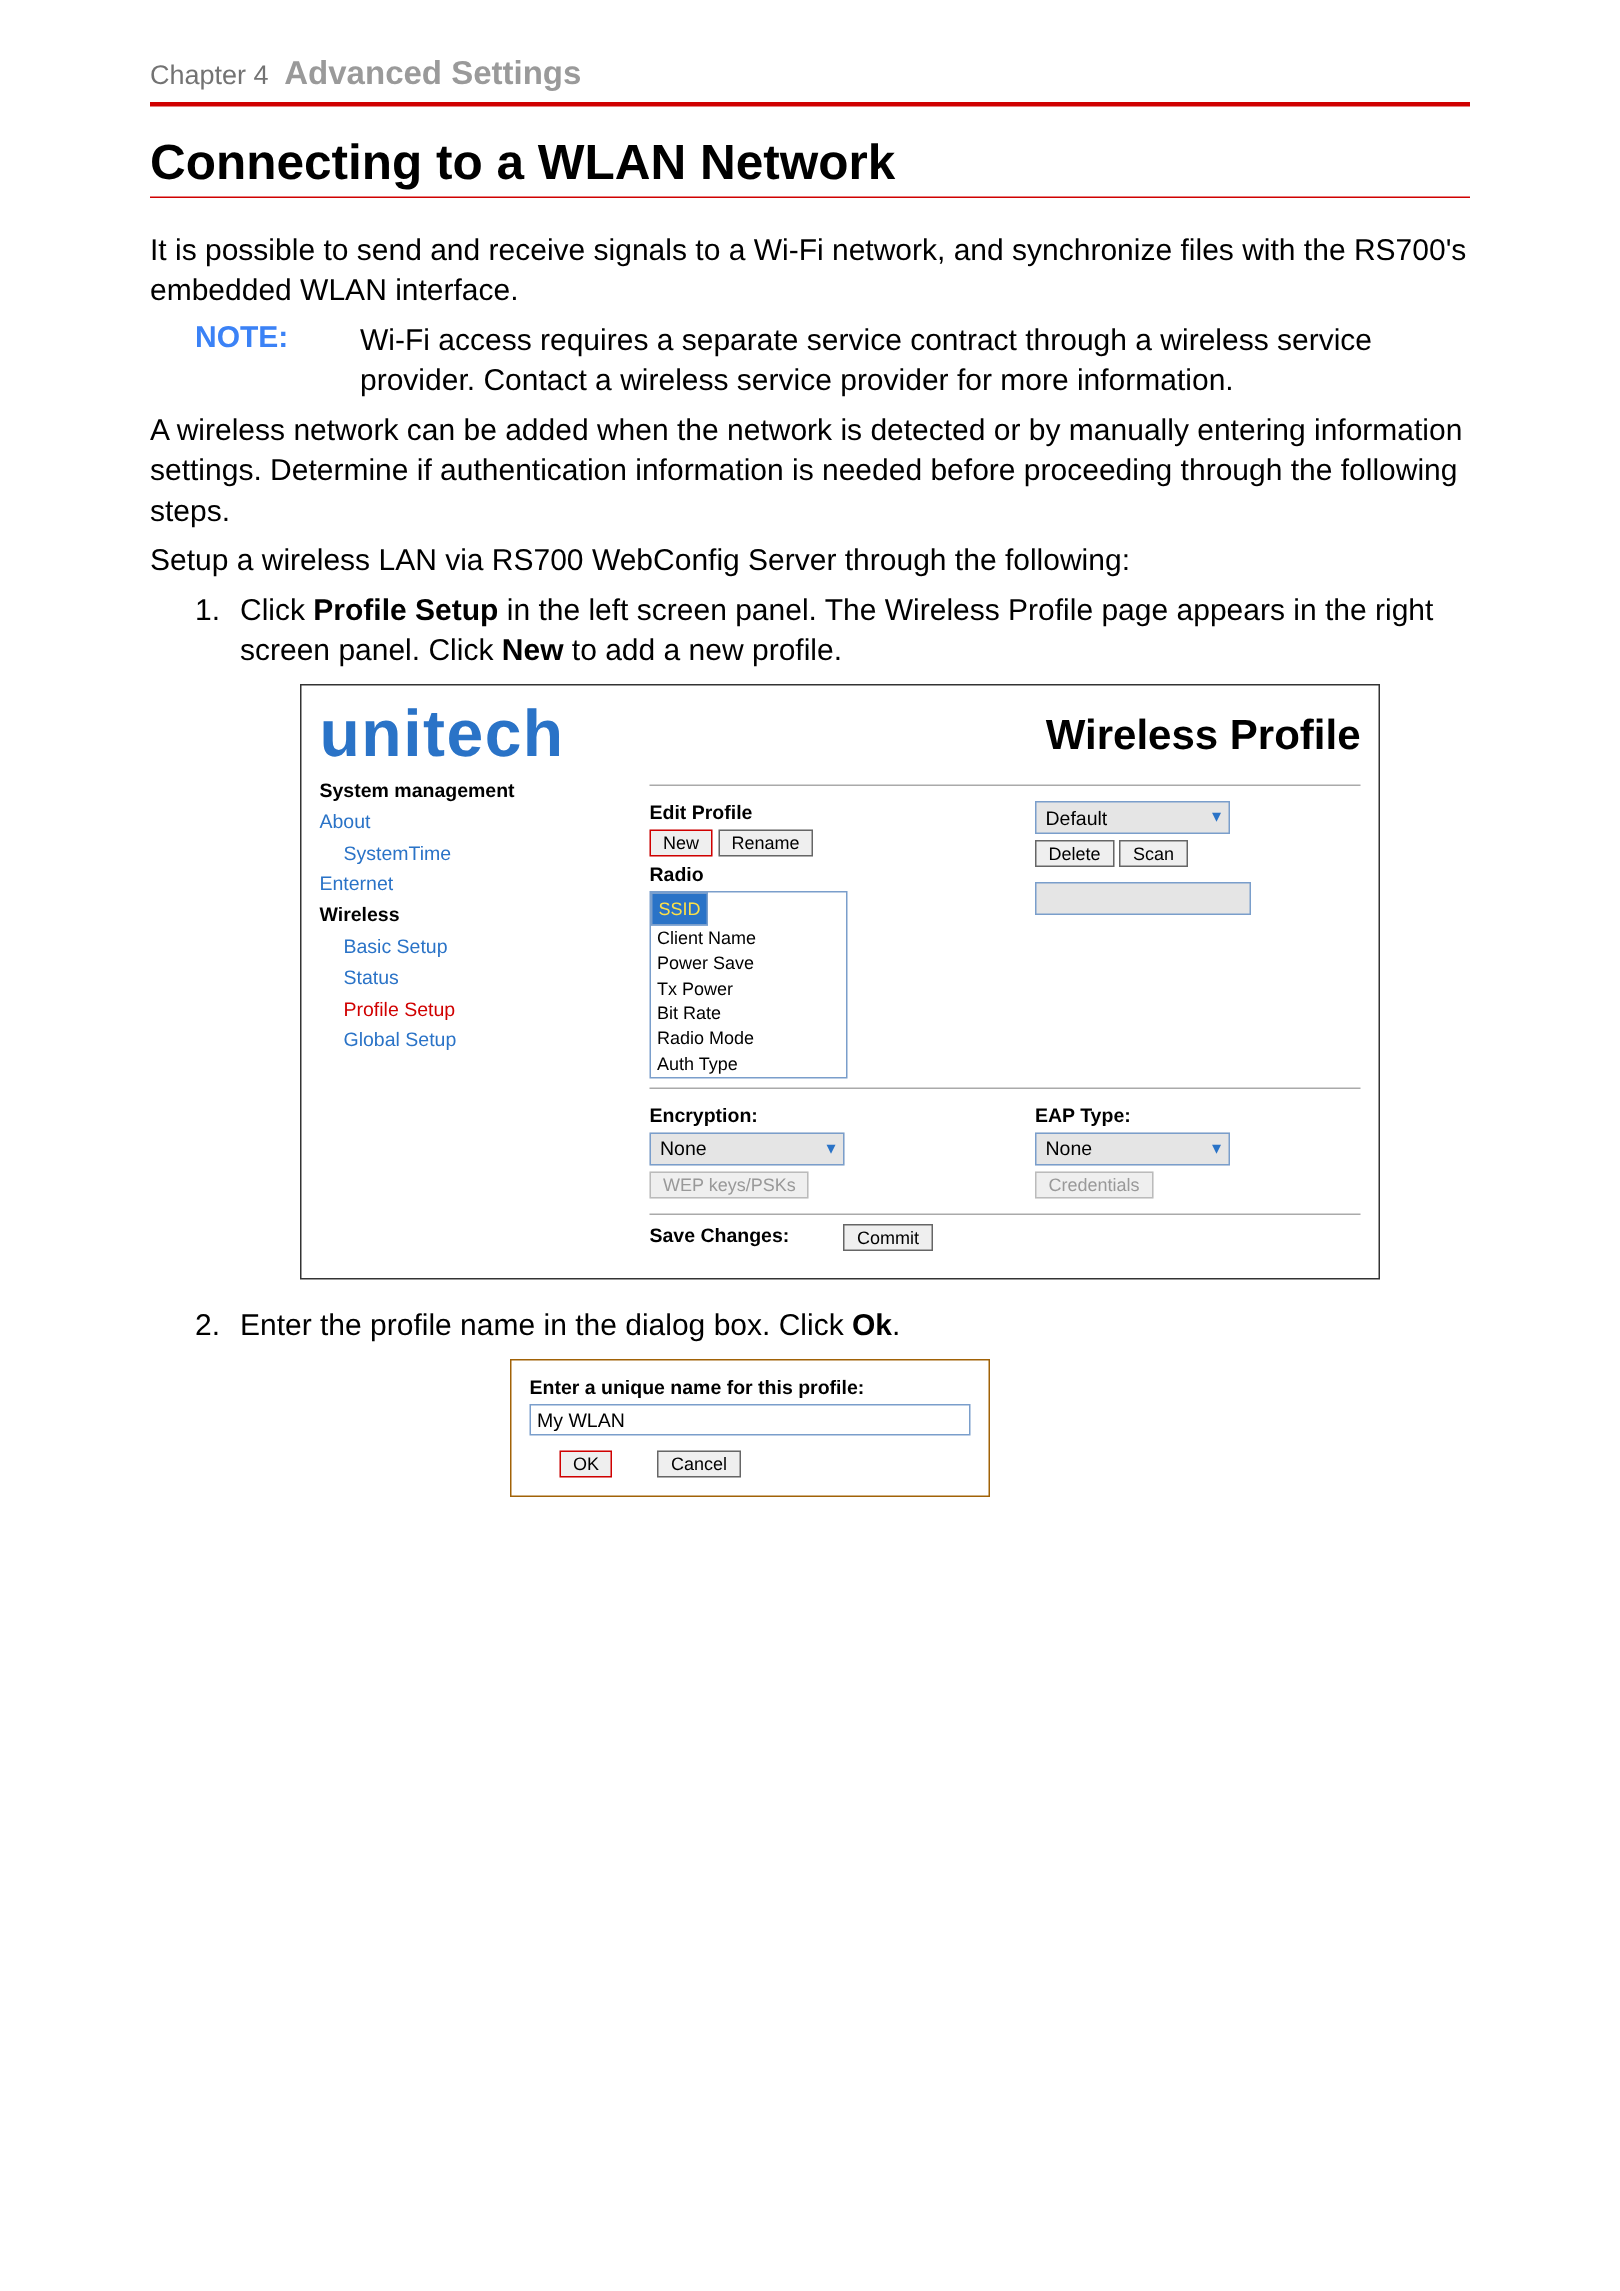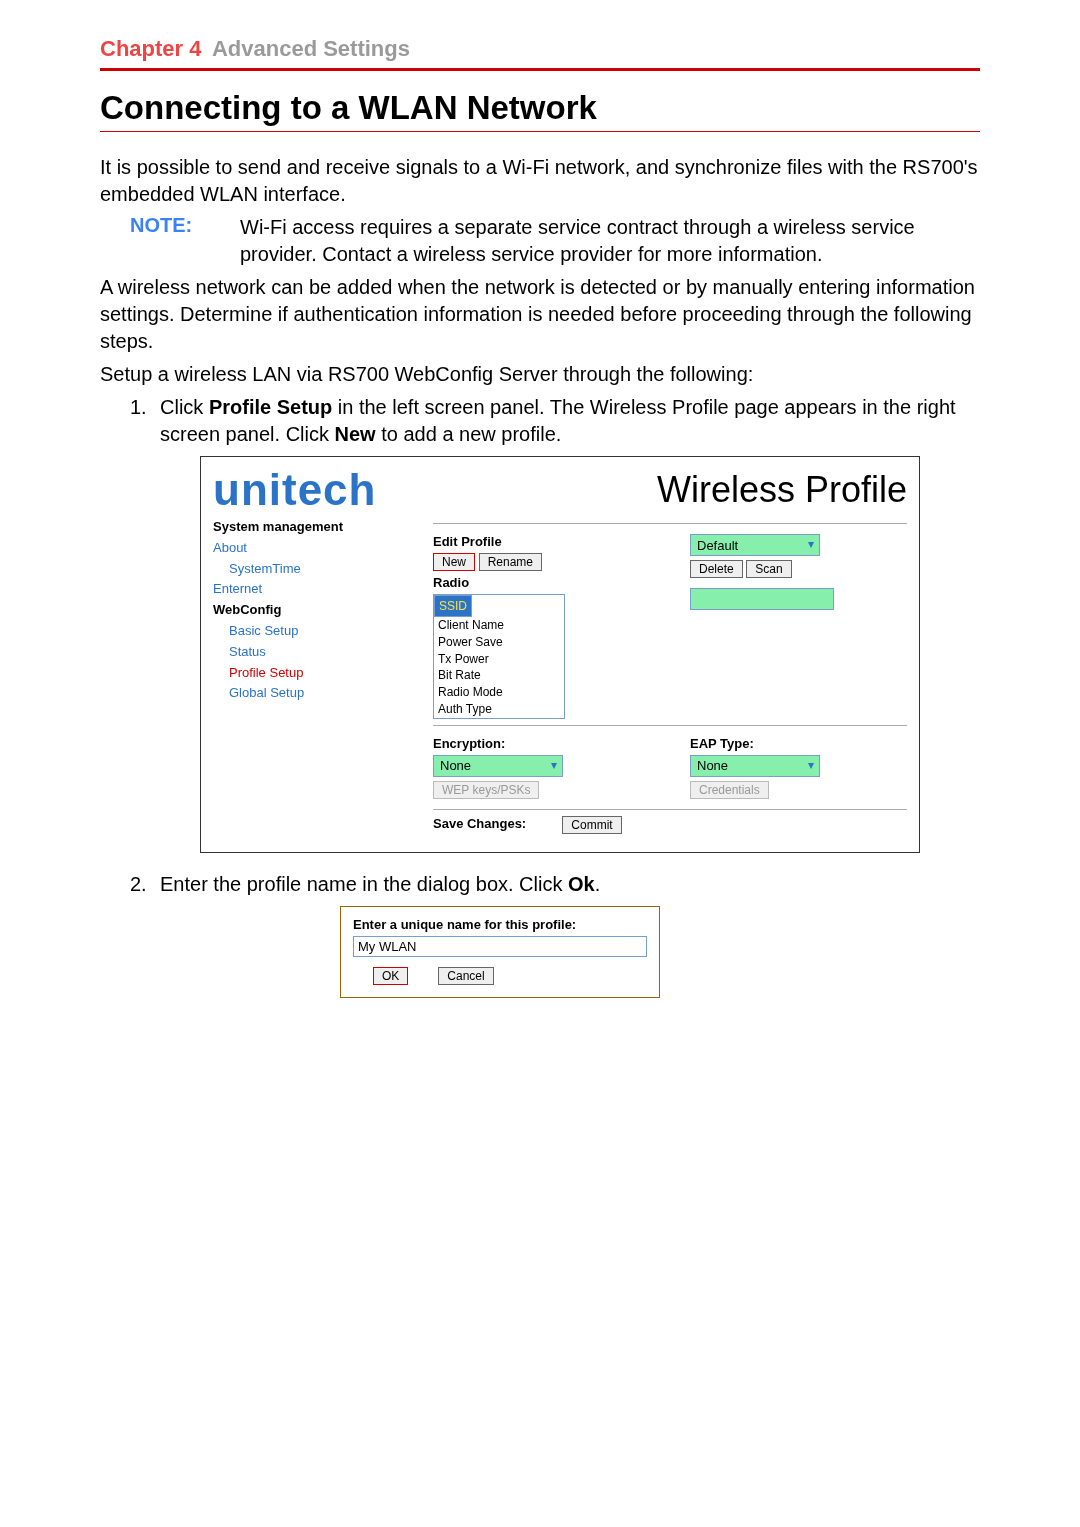--- a/index.html
+++ b/index.html
@@ -13,23 +13,23 @@
   .page {
     padding: 36px 100px 20px 100px;
     box-sizing: border-box;
   }
   .chapter-bar {
     border-bottom: 3px solid #d00000;
     padding-bottom: 6px;
     margin-bottom: 18px;
   }
   .chapter-bar .chap {
-    color: #ef4444;
-    font-weight: bold;
-    font-size: 22px;
+    color: #737373;
+    font-weight: normal;
+    font-size: 18px;
   }
   .chapter-bar .title {
     color: #9a9a9a;
     font-weight: bold;
     font-size: 22px;
     margin-left: 6px;
   }
   .h1 {
     font-size: 33px;
     font-weight: bold;
@@ -89,22 +89,22 @@
     justify-content: space-between;
     margin-bottom: 2px;
   }
   .logo {
     color: #2a73c7;
     font-weight: bold;
     font-size: 44px;
     letter-spacing: 1px;
   }
   .wp-title {
-    font-size: 36px;
-    font-weight: normal;
+    font-size: 28px;
+    font-weight: bold;
     color: #000;
   }
   .logout {
     color: #2a73c7;
     font-size: 12px;
     font-weight: bold;
     text-align: right;
     margin: 0 0 4px 0;
   }
   .shot1-cols {
@@ -123,21 +123,21 @@
   .form {
     flex: 1;
     font-size: 13px;
   }
   .form .lbl { font-weight: bold; display:inline-block; }
   .sel {
     display: inline-flex;
     align-items: center;
     border: 1px solid #7a9ecb;
     height: 20px;
-    background: #86efac;
+    background: #e5e5e5;
     vertical-align: middle;
   }
   .sel .txt { padding: 0 6px; min-width: 100px; display:inline-block; }
   .sel .car {
     width: 16px; height: 16px;
     color: #2a73c7; font-size: 12px; text-align:center;
   }
   .btn {
     display:inline-block;
     border:1px solid #666;
@@ -219,21 +219,21 @@
     <div class="shot1-top">
       <div class="logo">unitech</div>
       <div class="wp-title">Wireless Profile</div>
     </div>
     <div class="shot1-cols">
       <div class="nav">
         <div class="hdr">System management</div>
         <div class="lnk">About</div>
         <div class="lnk indent">SystemTime</div>
         <div class="lnk">Enternet</div>
-        <div class="hdr">WebConfig</div>
+        <div class="hdr">Wireless</div>
         <div class="lnk indent">Basic Setup</div>
         <div class="lnk indent">Status</div>
         <div class="lnk red indent">Profile Setup</div>
         <div class="lnk indent">Global Setup</div>
       </div>
       <div class="form">
         <hr>
         <div class="cols2">
           <div>
             <div class="form-row"><span class="lbl">Edit Profile</span></div>

